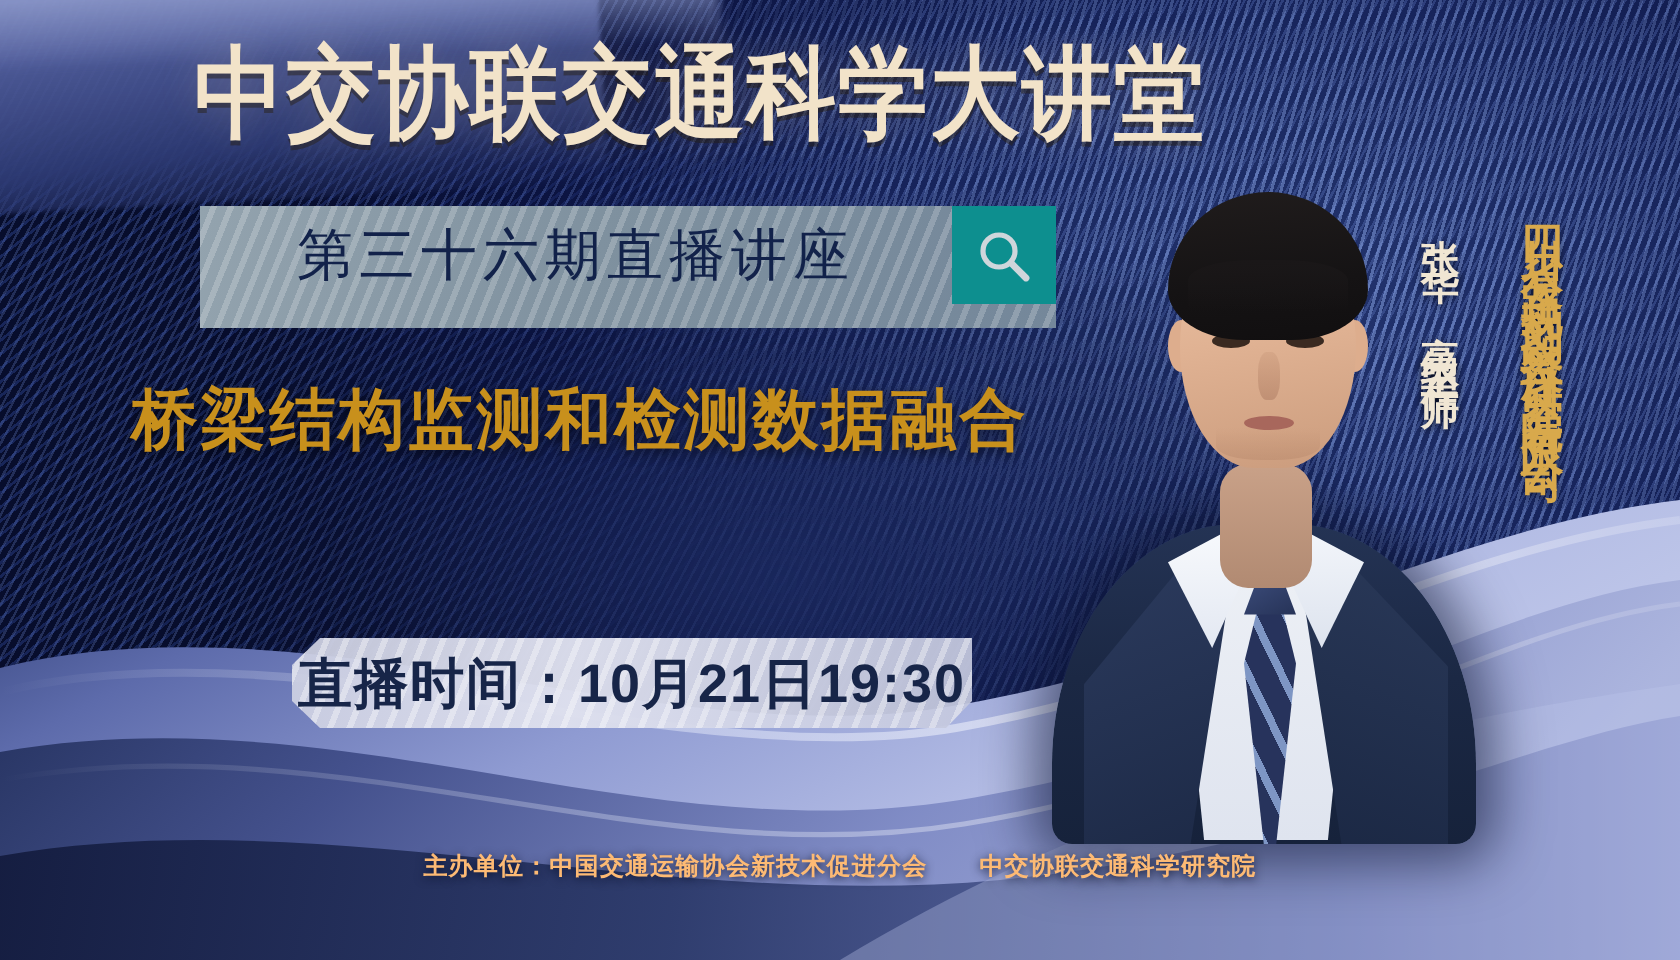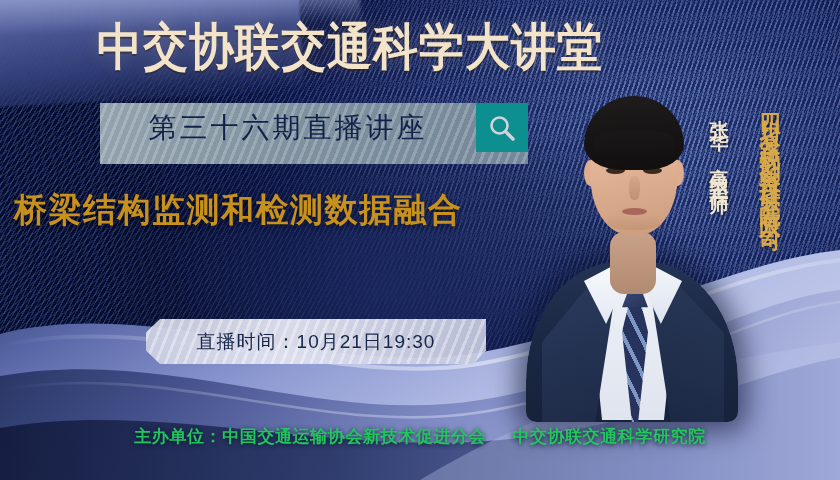--- a/index.html
+++ b/index.html
@@ -190,20 +190,21 @@
     position:absolute;right:0;top:0;width:52px;height:49px;
     background:#0d8f8f;
     display:flex;align-items:center;justify-content:center;
     z-index:3;
   }
   .band-search svg{display:block;}
 
   
   .topic{
     position:absolute;left:14px;top:188px;width:552px;
+    text-align:center;
     font-size:33px;line-height:44px;font-weight:bold;
     letter-spacing:1.5px;
     color:#c8901c;
     text-shadow:0 2px 6px rgba(0,0,0,.55);
   }
   .topic .l2{display:block;}
 
   
   .timepill{
     position:absolute;left:146px;top:319px;width:340px;height:45px;
@@ -214,21 +215,21 @@
     overflow:hidden;
   }
   .timepill:before{
     content:"";position:absolute;inset:0;
     background-image:repeating-linear-gradient(112deg,
       rgba(255,255,255,0) 0px,rgba(255,255,255,0) 6px,
       rgba(255,255,255,.36) 6px,rgba(255,255,255,.36) 9px);
   }
   .timepill span{
     position:relative;z-index:2;
-    font-size:19px;letter-spacing:1px;color:#172548;font-weight:400;
+    font-size:27px;letter-spacing:1px;color:#172548;font-weight:700;
   }
 
   
   .vcol{
     position:absolute;
     writing-mode:vertical-rl;
     text-orientation:upright;
     font-weight:bold;
   }
   .v-name{
@@ -243,22 +244,22 @@
     color:#d8a94c;
     text-shadow:0 1px 4px rgba(0,0,0,.35);
     -webkit-mask-image:linear-gradient(180deg,#000 0%,#000 56%,rgba(0,0,0,.72) 74%,rgba(0,0,0,.5) 92%,rgba(0,0,0,.42) 100%);
             mask-image:linear-gradient(180deg,#000 0%,#000 56%,rgba(0,0,0,.72) 74%,rgba(0,0,0,.5) 92%,rgba(0,0,0,.42) 100%);
   }
 
   
   .footer{
     position:absolute;left:0;top:425px;width:840px;
     text-align:center;
-    font-size:17px;font-weight:bold;letter-spacing:.6px;
-    color:#22c55e;
+    font-size:12px;font-weight:bold;letter-spacing:.6px;
+    color:#fdba74;
     text-shadow:0 1px 5px rgba(8,14,40,.85);
   }
   .footer .gap{display:inline-block;width:26px;}
 </style>
 </head>
 <body>
 
 <div id="poster">
 
   <div class="bg-base"></div>

